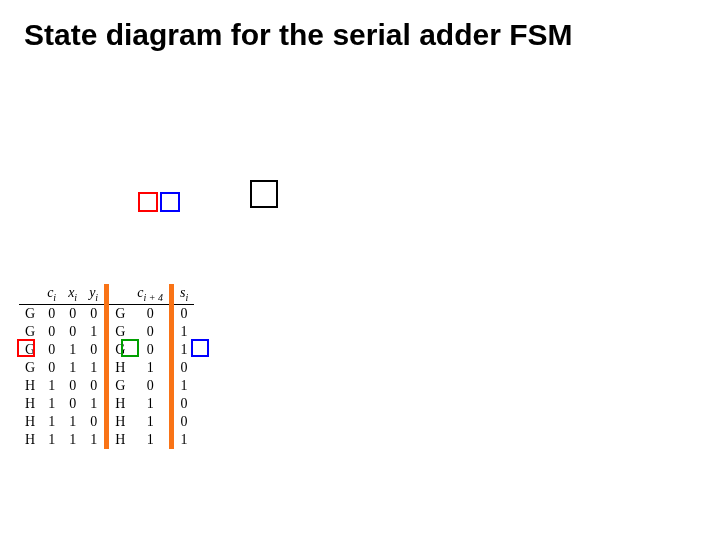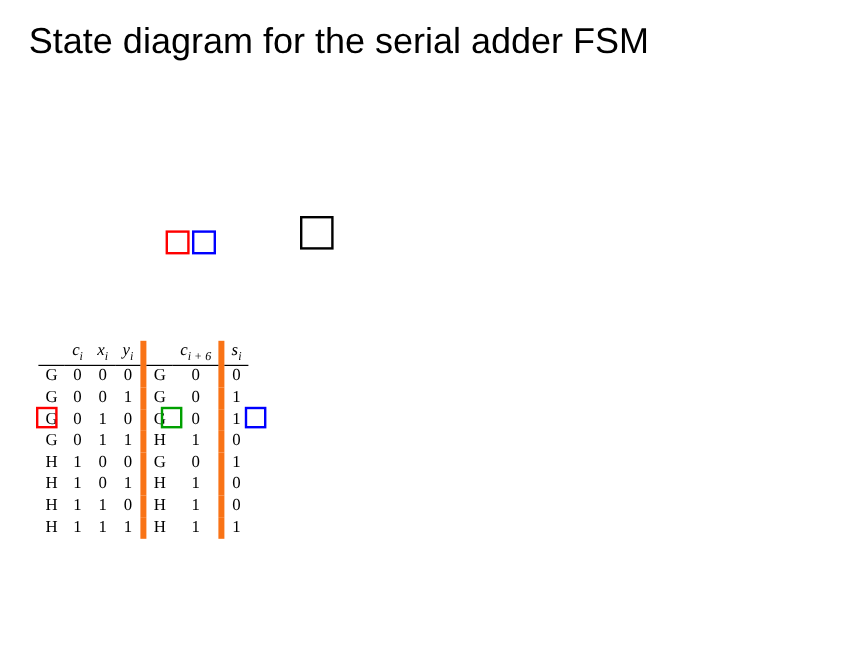--- a/index.html
+++ b/index.html
@@ -14,21 +14,21 @@
   .slide {
     position: relative;
     width: 720px;
     height: 540px;
   }
   .title {
     position: absolute;
     top: 18px;
     left: 24px;
     font-size: 30px;
-    font-weight: normal;
+    font-weight: bold;
     color: #000;
   }
   .glyph-boxes {
     position: absolute;
     top: 192px;
     left: 138px;
   }
   .box {
     display: inline-block;
     box-sizing: border-box;
@@ -44,21 +44,21 @@
     top: 180px;
     left: 250px;
     width: 28px;
     height: 28px;
     border: 2px solid #000;
   }
 
   .table-wrap {
     position: absolute;
     top: 284px;
-    left: 32px;
+    left: 19px;
     font-family: "Times New Roman", serif;
     font-size: 14px;
   }
   table.tt {
     border-collapse: collapse;
   }
   table.tt td, table.tt th {
     padding: 1px 6px;
     text-align: center;
     font-weight: normal;
@@ -106,21 +106,21 @@
             <span>c</span><sub>i</sub>
           </th>
           <th>
             <span>x</span><sub>i</sub>
           </th>
           <th class="vline-r">
             <span>y</span><sub>i</sub>
           </th>
           <th class="state-col"></th>
           <th class="vline-r">
-            <span>c</span><sub>i + 6</sub>
+            <span>c</span><sub>i + 4</sub>
           </th>
           <th>
             <span>s</span><sub>i</sub>
           </th>
         </tr>
       </thead>
       <tbody id="tt-body">
           <tr>
             <td class="state-col">G</td>
             <td class="">0</td>

